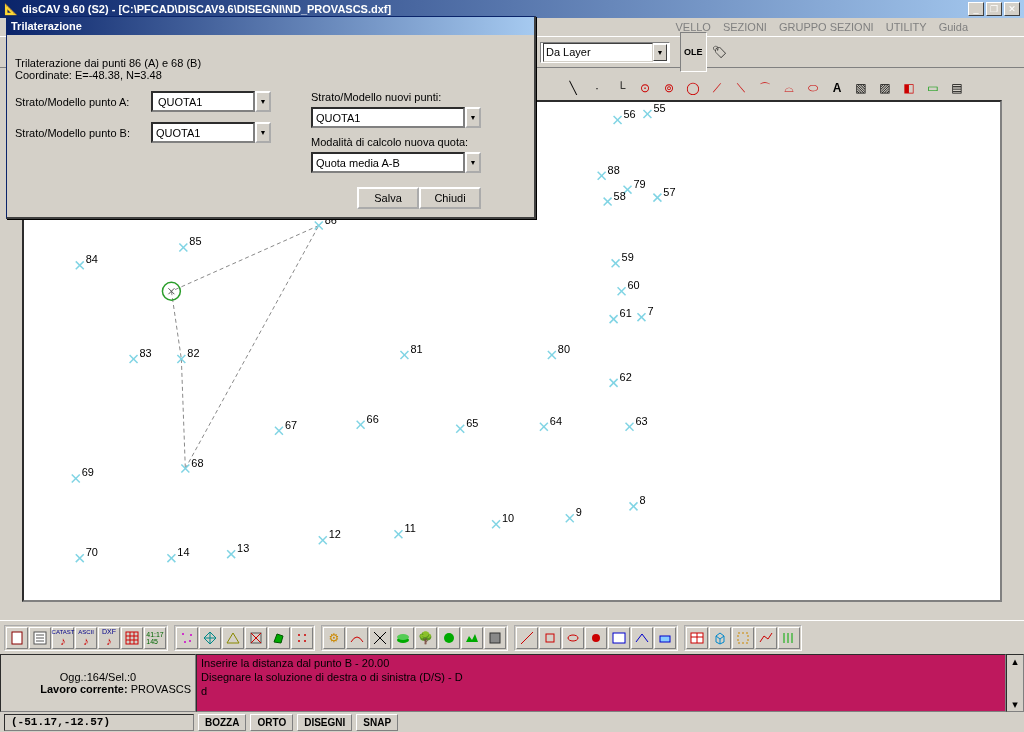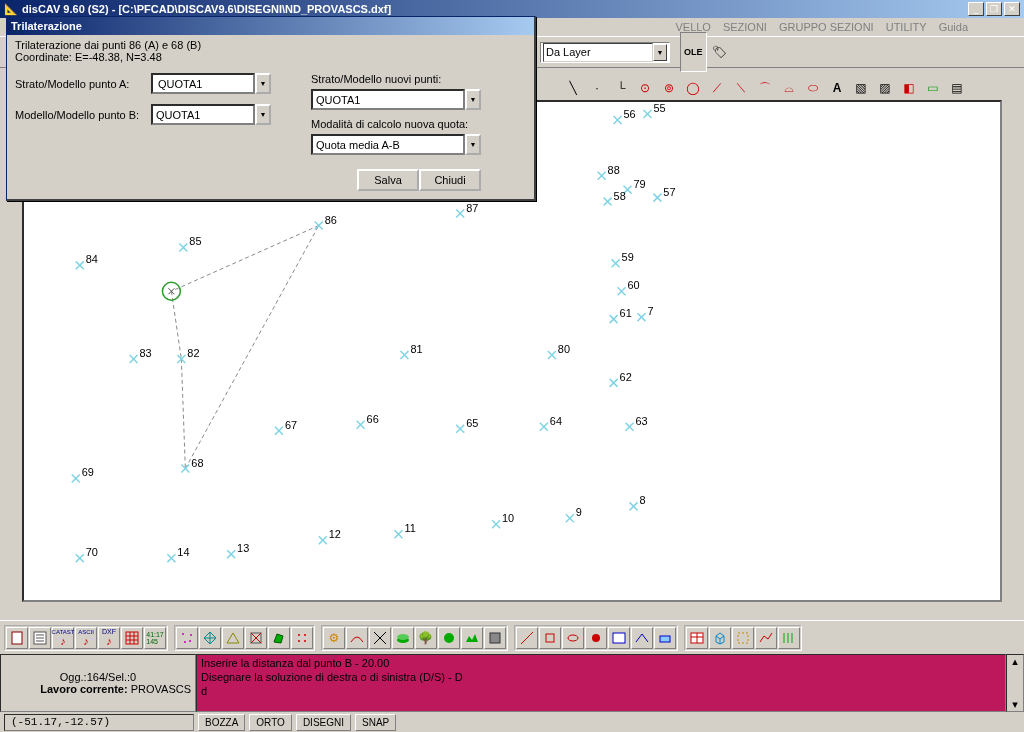--- a/index.html
+++ b/index.html
@@ -44,28 +44,28 @@
 .bottomtb .tbtn { width: 22px; height: 22px; border: 1px solid #fff; border-right-color: #808080; border-bottom-color: #808080; }
 .tbtn svg { width: 16px; height: 16px; }
 
 
 .cmdarea { position: absolute; left: 0; right: 0; bottom: 20px; height: 58px; background: #d4d0c8; display: flex; }
 .cmdleft { width: 196px; border: 1px inset #808080; background: #d4d0c8; padding: 4px; display: flex; flex-direction: column; justify-content: center; }
 .cmdright { flex: 1; background: #be185d; border: 1px inset #808080; font-family: 'Courier New', monospace; font-size: 12px; padding: 2px 4px; position: relative; white-space: pre; }
 .cmdscroll { width: 18px; background: #d4d0c8; border: 1px inset #808080; display: flex; flex-direction: column; justify-content: space-between; align-items: center; }
 
 
-.statusbar { position: absolute; left: 0; right: 0; bottom: 0; height: 20px; background: #d4d0c8; display: flex; align-items: center; padding: 0 4px; gap: 4px; }
+.statusbar { position: absolute; left: 0; right: 0; bottom: 0; height: 20px; background: #d4d0c8; display: flex; align-items: center; padding: 0 4px; gap: 4px; font-weight: bold; }
 .statcell { border: 1px inset #808080; padding: 1px 6px; height: 17px; display: flex; align-items: center; font-family: 'Courier New', monospace; font-size: 11px; }
 .statbtn { border: 1px solid #fff; border-right-color: #808080; border-bottom-color: #808080; padding: 1px 6px; height: 17px; display: flex; align-items: center; font-size: 10px; cursor: pointer; }
 
 
 .dialog { position: absolute; top: 16px; left: 6px; width: 530px; background: #d4d0c8; border: 1px solid #0a246a; border-right: 2px solid #404040; border-bottom: 2px solid #404040; box-shadow: 1px 1px 0 #000; z-index: 100; }
 .dlgtitle { height: 18px; background: linear-gradient(to right, #0a246a, #a6caf0); color: #fff; padding: 2px 4px; font-weight: bold; display: flex; align-items: center; }
-.dlgbody { padding: 4px 8px 8px 8px; }
+.dlgbody { padding: 4px 8px 8px 8px; margin-top: 18px; }
 .dlgrow { display: flex; align-items: center; margin-bottom: 6px; }
 .dlglabel { width: 136px; }
 .dlgselect { width: 120px; height: 21px; display: flex; }
 .dlgselect .txt { flex: 1; background: #fff; border: 2px inset #808080; padding: 1px 3px; display: flex; align-items: center; }
 .dlgselect .arr { width: 16px; background: #d4d0c8; border: 2px outset #fff; display: flex; align-items: center; justify-content: center; font-size: 7px; }
 .dlgbtn { width: 62px; height: 22px; background: #d4d0c8; border: 2px outset #fff; cursor: pointer; display: flex; align-items: center; justify-content: center; }
 .dlgcol { display: flex; flex-direction: column; gap: 4px; }
 </style>
 </head>
 <body>
@@ -518,21 +518,21 @@
         <div class="dlgrow">
           <span class="dlglabel">Strato/Modello punto A:</span>
           <div class="dlgselect">
             <div class="txt">
                 <span class="sel" style="padding:0 2px">QUOTA1</span>
               </div>
             <div class="arr">▼</div>
           </div>
         </div>
         <div class="dlgrow">
-          <span class="dlglabel">Modello/Modello punto B:</span>
+          <span class="dlglabel">Strato/Modello punto B:</span>
           <div class="dlgselect">
             <div class="txt">QUOTA1</div>
             <div class="arr">▼</div>
           </div>
         </div>
       </div>
       <div class="dlgcol">
         <div>Strato/Modello nuovi punti:</div>
         <div class="dlgselect" style="width:170px">
           <div class="txt">QUOTA1</div>

